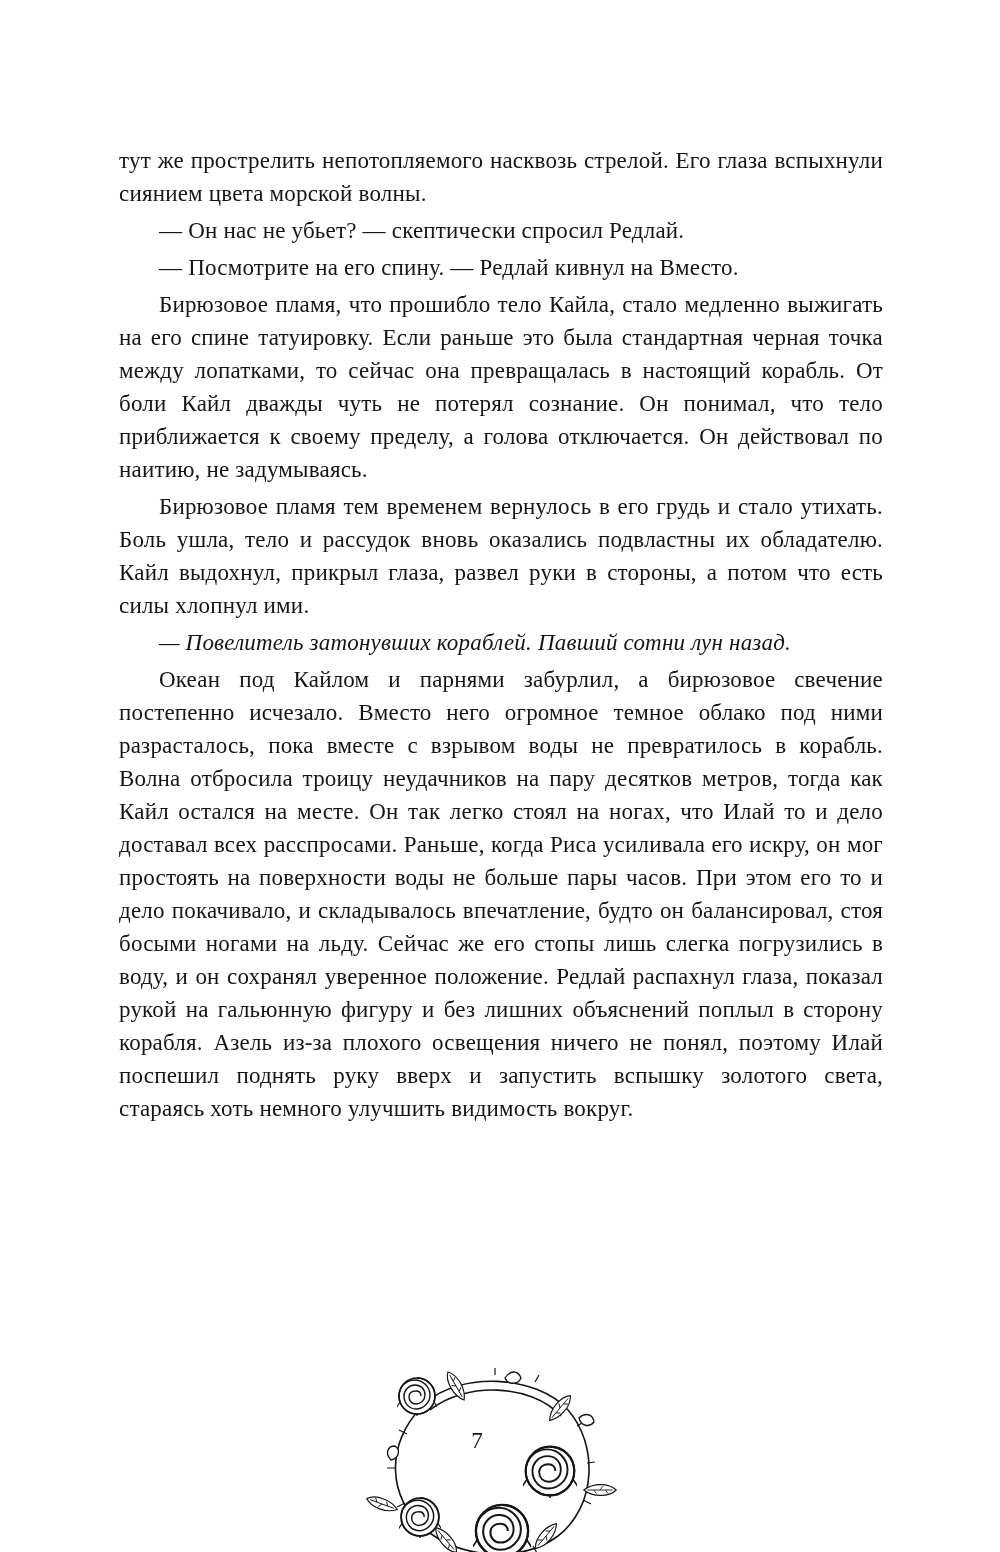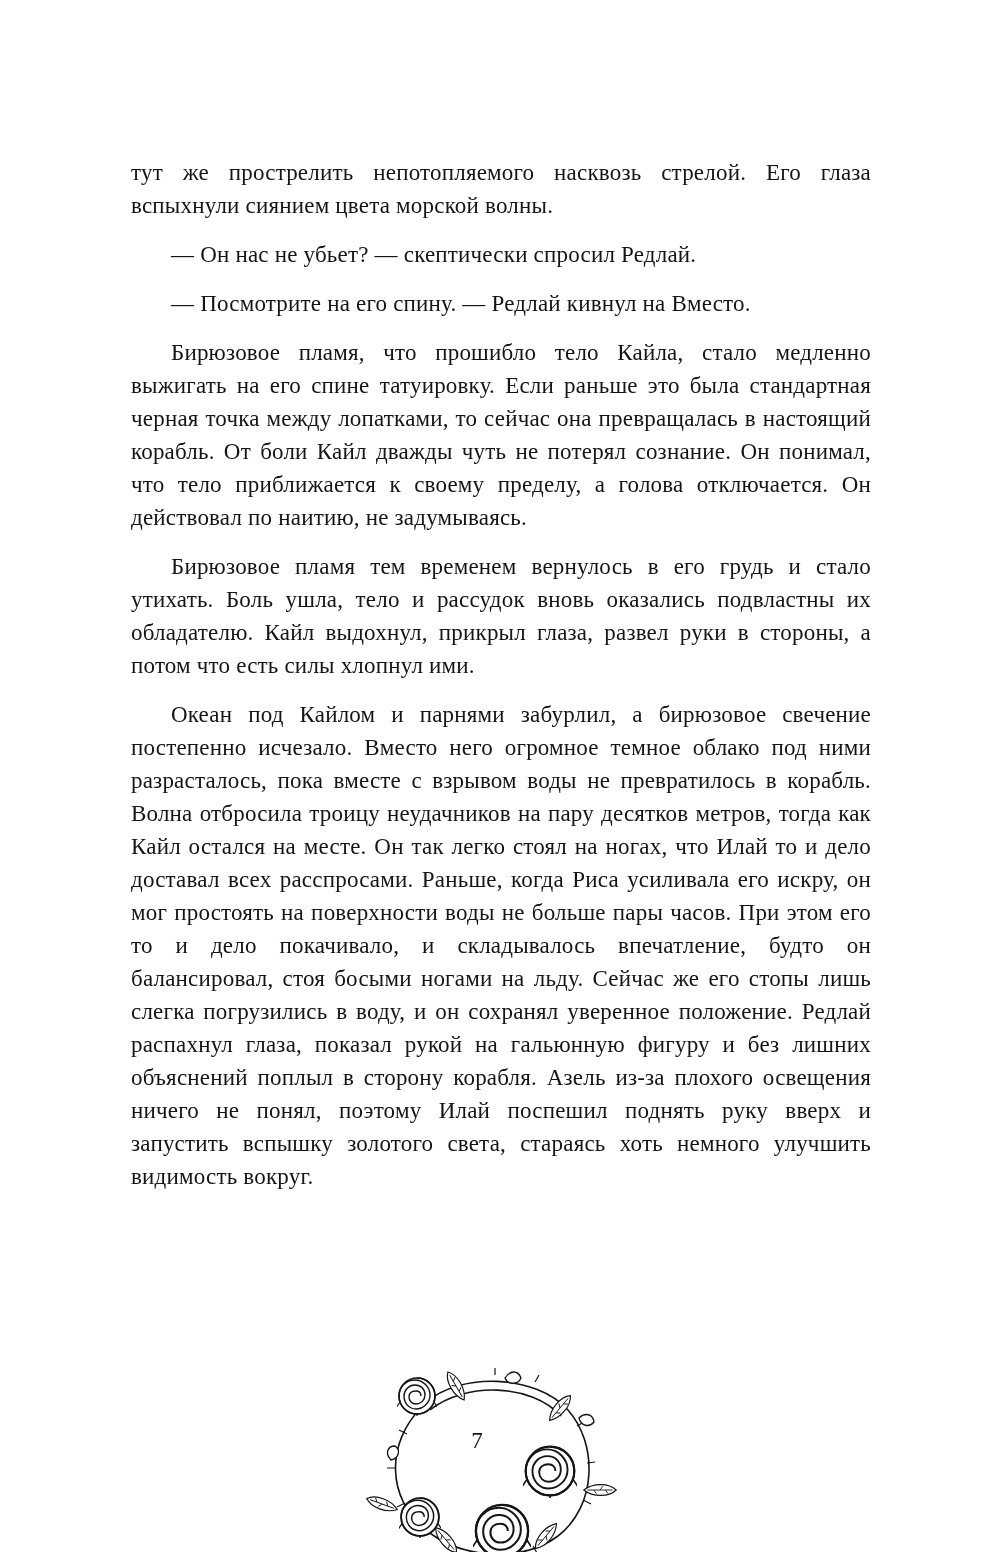--- a/index.html
+++ b/index.html
@@ -20,21 +20,21 @@
     position: absolute;
     left: 115px;
     top: 140px;
     width: 772px;
     font-size: 23px;
     line-height: 33px;
     letter-spacing: 0.2px;
     text-align: justify;
   }
   .para {
-    margin: 16px;
+    margin: 4px;
     padding: 0;
     text-indent: 40px;
   }
   .para.no-indent {
     text-indent: 0;
   }
   .para.italic {
     font-style: italic;
   }
   .footer-art {
@@ -59,20 +59,21 @@
 <body>
 
 <div class="page">
 
   <div class="text-block">
     <p class="para no-indent">тут же прострелить непотопляемого насквозь стрелой. Его глаза вспыхнули сиянием цвета морской волны.</p>
     <p class="para">— Он нас не убьет? — скептически спросил Редлай.</p>
     <p class="para">— Посмотрите на его спину. — Редлай кивнул на Вместо.</p>
     <p class="para">Бирюзовое пламя, что прошибло тело Кайла, стало медленно выжигать на его спине татуировку. Если раньше это была стандартная черная точка между лопатками, то сейчас она превращалась в настоящий корабль. От боли Кайл дважды чуть не потерял сознание. Он понимал, что тело приближается к своему пределу, а голова отключается. Он действовал по наитию, не задумываясь.</p>
     <p class="para">Бирюзовое пламя тем временем вернулось в его грудь и стало утихать. Боль ушла, тело и рассудок вновь оказались подвластны их обладателю. Кайл выдохнул, прикрыл глаза, развел руки в стороны, а потом что есть силы хлопнул ими.</p>
+    <p class="para italic">— Повелитель затонувших кораблей. Павший сотни лун назад.</p>
     <p class="para">Океан под Кайлом и парнями забурлил, а бирюзовое свечение постепенно исчезало. Вместо него огромное темное облако под ними разрасталось, пока вместе с взрывом воды не превратилось в корабль. Волна отбросила троицу неудачников на пару десятков метров, тогда как Кайл остался на месте. Он так легко стоял на ногах, что Илай то и дело доставал всех расспросами. Раньше, когда Риса усиливала его искру, он мог простоять на поверхности воды не больше пары часов. При этом его то и дело покачивало, и складывалось впечатление, будто он балансировал, стоя босыми ногами на льду. Сейчас же его стопы лишь слегка погрузились в воду, и он сохранял уверенное положение. Редлай распахнул глаза, показал рукой на гальюнную фигуру и без лишних объяснений поплыл в сторону корабля. Азель из-за плохого освещения ничего не понял, поэтому Илай поспешил поднять руку вверх и запустить вспышку золотого света, стараясь хоть немного улучшить видимость вокруг.</p>
   </div>
 
   <svg class="footer-art" viewBox="0 0 270 184" xmlns="http://www.w3.org/2000/svg" aria-hidden="true">
     <defs>
       <symbol id="rose" viewBox="-20 -20 40 40">
         <circle cx="0" cy="0" r="18" fill="#ffffff" stroke="#151515" stroke-width="1.6"></circle>
         <path d="M0,-18 C10,-18 18,-10 18,0 C18,10 10,18 0,18 C-10,18 -18,10 -18,0
                  C-18,-9 -11,-16 -2,-16 C6,-16 13,-9 13,-1 C13,7 6,13 -1,13
                  C-8,13 -13,7 -13,0 C-13,-6 -8,-11 -2,-11 C4,-11 8,-7 8,-1

